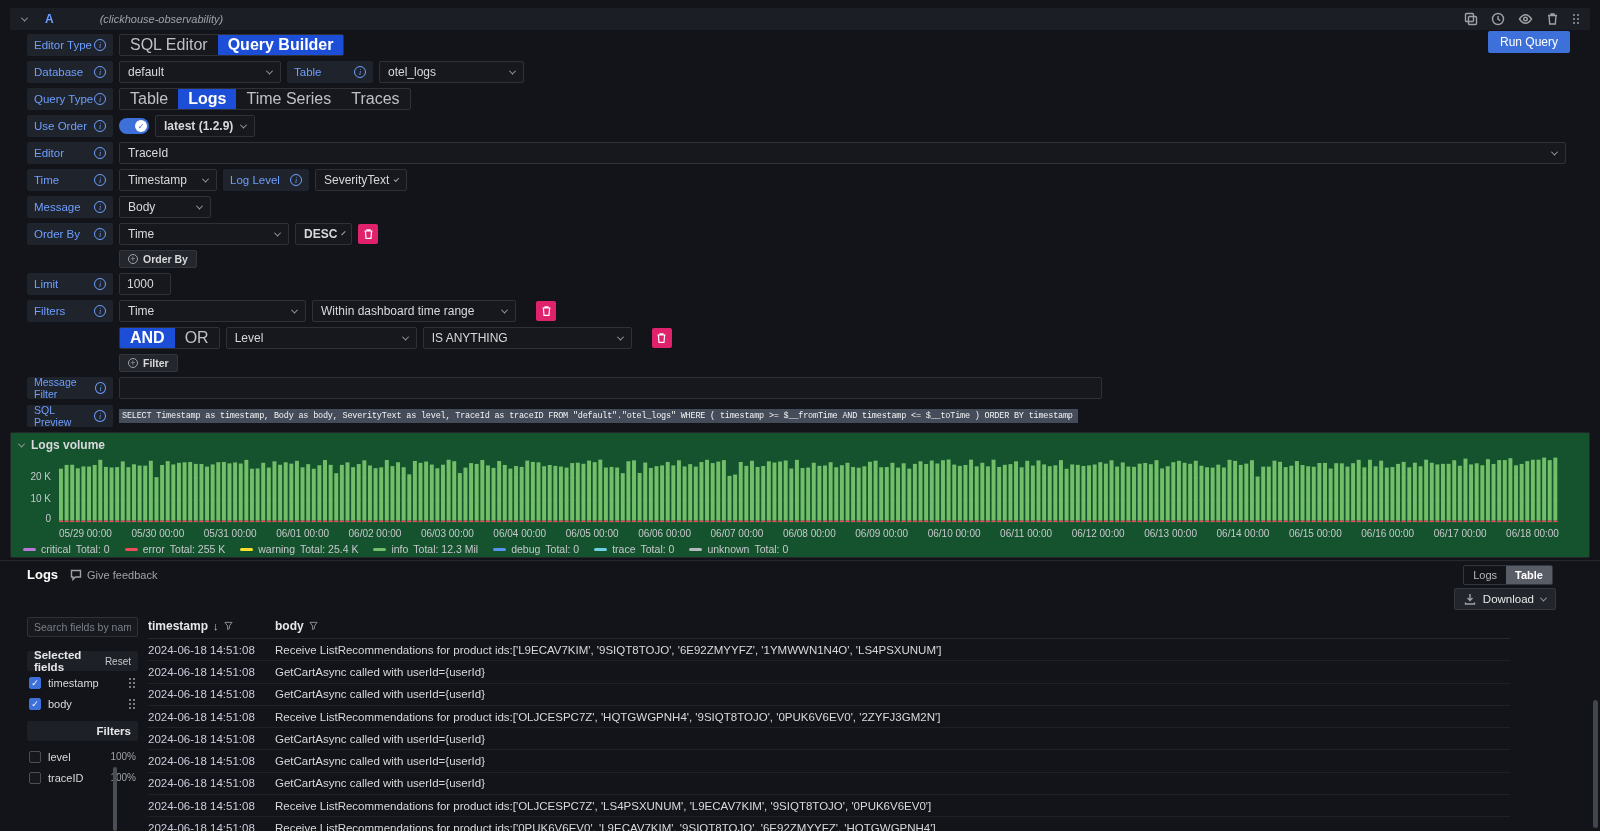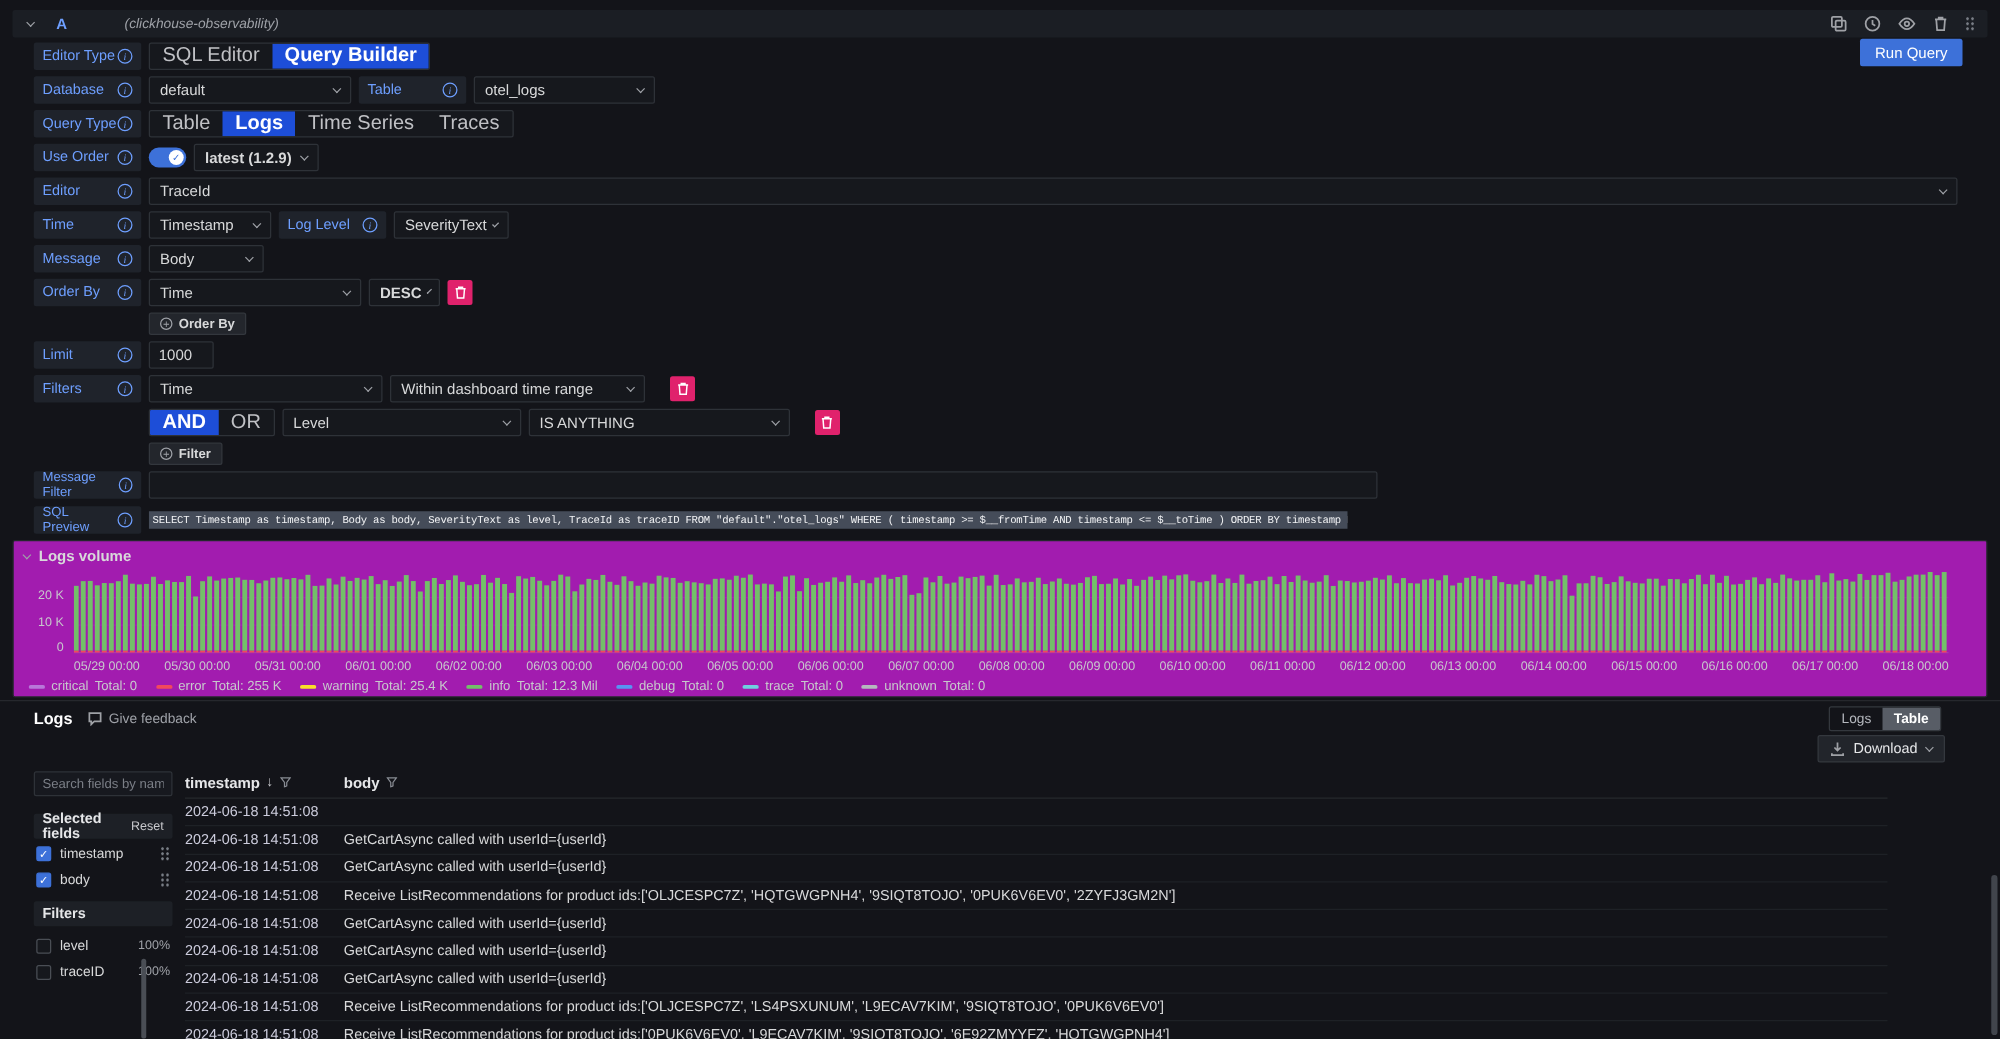--- a/index.html
+++ b/index.html
@@ -60,21 +60,21 @@
   .sqlprev { width:959px; height:24px; display:flex; align-items:center; overflow:hidden; }
   .sqlprev span { background:#454c59; color:#f2f3f5; font-family:"Liberation Mono", monospace;
                   font-size:8.5px; letter-spacing:-0.2px; white-space:nowrap; padding:2px 3px; }
   .qfooter { display:flex; gap:8px; margin:14px 0 0 17px; }
   .fbtn { display:inline-flex; align-items:center; gap:6px; height:22px; padding:0 10px;
           background:transparent; border:1px solid #33373d; border-radius:2px; color:#d8d9da;
           font-size:12px; cursor:pointer; }
 
   
   .volpanel { position:absolute; left:10px; top:432px; width:1580px; height:126px;
-              border:1px solid #24272c; border-radius:2px; background:#a21caf; }
+              border:1px solid #24272c; border-radius:2px; background:#14532d; }
   .volhead { display:flex; align-items:center; gap:7px; height:20px; padding:4px 0 0 8px;
              font-size:12px; font-weight:600; color:#d8d9da; }
   .chartwrap { position:relative; margin-top:2px; }
   .ylabels { position:absolute; left:0; top:0; width:44px; height:70px; }
   .ylabels span { position:absolute; right:4px; font-size:10px; color:#c7c8cc; }
   .plot { margin-left:48px; width:1500px; height:70px; position:relative; }
   .xticks { margin-left:48px; width:1500px; display:flex; justify-content:space-between;
             font-size:10px; color:#c7c8cc; padding-top:3px; }
   .legend { display:flex; align-items:center; gap:15px; margin:4px 0 0 12px; font-size:10.5px;
             color:#c7c8cc; }
@@ -93,21 +93,21 @@
                       color:#b4b7bd; cursor:pointer; }
   .viewtoggle .vopt.active { background:#585d66; color:#fff; font-weight:700; }
   .dlbtn { position:absolute; top:27px; right:44px; display:flex; align-items:center; gap:7px;
            height:22px; padding:0 9px; background:#22252b; border:1px solid #34383e; border-radius:2px;
            color:#e6e7e9; font-size:11.5px; font-weight:500; cursor:pointer; }
 
   .sidebar { position:absolute; left:27px; top:56px; width:111px; }
   .search { width:111px; height:20px; background:#17191f; border:1px solid #2e3238; border-radius:2px;
             color:#d8d9da; font-size:10.5px; padding:0 6px; }
   .search::placeholder { color:#7b7f87; }
-  .sbsect { display:flex; align-items:center; justify-content:flex-start; height:20px;
+  .sbsect { display:flex; align-items:center; justify-content:flex-end; height:20px;
             background:#1d2026; border-radius:2px; padding:0 7px; margin-top:14px;
             font-size:11.5px; font-weight:700; color:#e6e7e9; }
   .sbsect .reset { font-size:10px; font-weight:400; color:#c7c8cc; cursor:pointer; }
   .fldrow { display:flex; align-items:center; gap:7px; height:19px; padding:0 2px; font-size:11px;
             color:#d8d9da; margin-top:2px; }
   .cb { width:12px; height:12px; border:1px solid #4a4e55; border-radius:2px; background:#16181d;
         display:flex; align-items:center; justify-content:center; flex:none; cursor:pointer;
         color:#fff; font-size:9px; }
   .cb.on { background:#3d71d9; border-color:#3d71d9; }
   .fldrow .dots { margin-left:auto; }
@@ -1077,20 +1077,21 @@
         <div class="thcell">
           <span>body</span>
           <svg width="9" height="9" viewBox="0 0 10 10" fill="none" stroke="#888c93" stroke-width="1.1">
               <path d="M1 1.5h8L6 5.5v3l-2 1v-4z"></path>
             </svg>
         </div>
       </div>
       <div>
           <div class="ltrow">
             <div class="col-ts">2024-06-18 14:51:08</div>
+            <div class="body">Receive ListRecommendations for product ids:['L9ECAV7KIM', '9SIQT8TOJO', '6E92ZMYYFZ', '1YMWWN1N4O', 'LS4PSXUNUM']</div>
           </div>
           <div class="ltrow">
             <div class="col-ts">2024-06-18 14:51:08</div>
             <div class="body">GetCartAsync called with userId={userId}</div>
           </div>
           <div class="ltrow">
             <div class="col-ts">2024-06-18 14:51:08</div>
             <div class="body">GetCartAsync called with userId={userId}</div>
           </div>
           <div class="ltrow">

